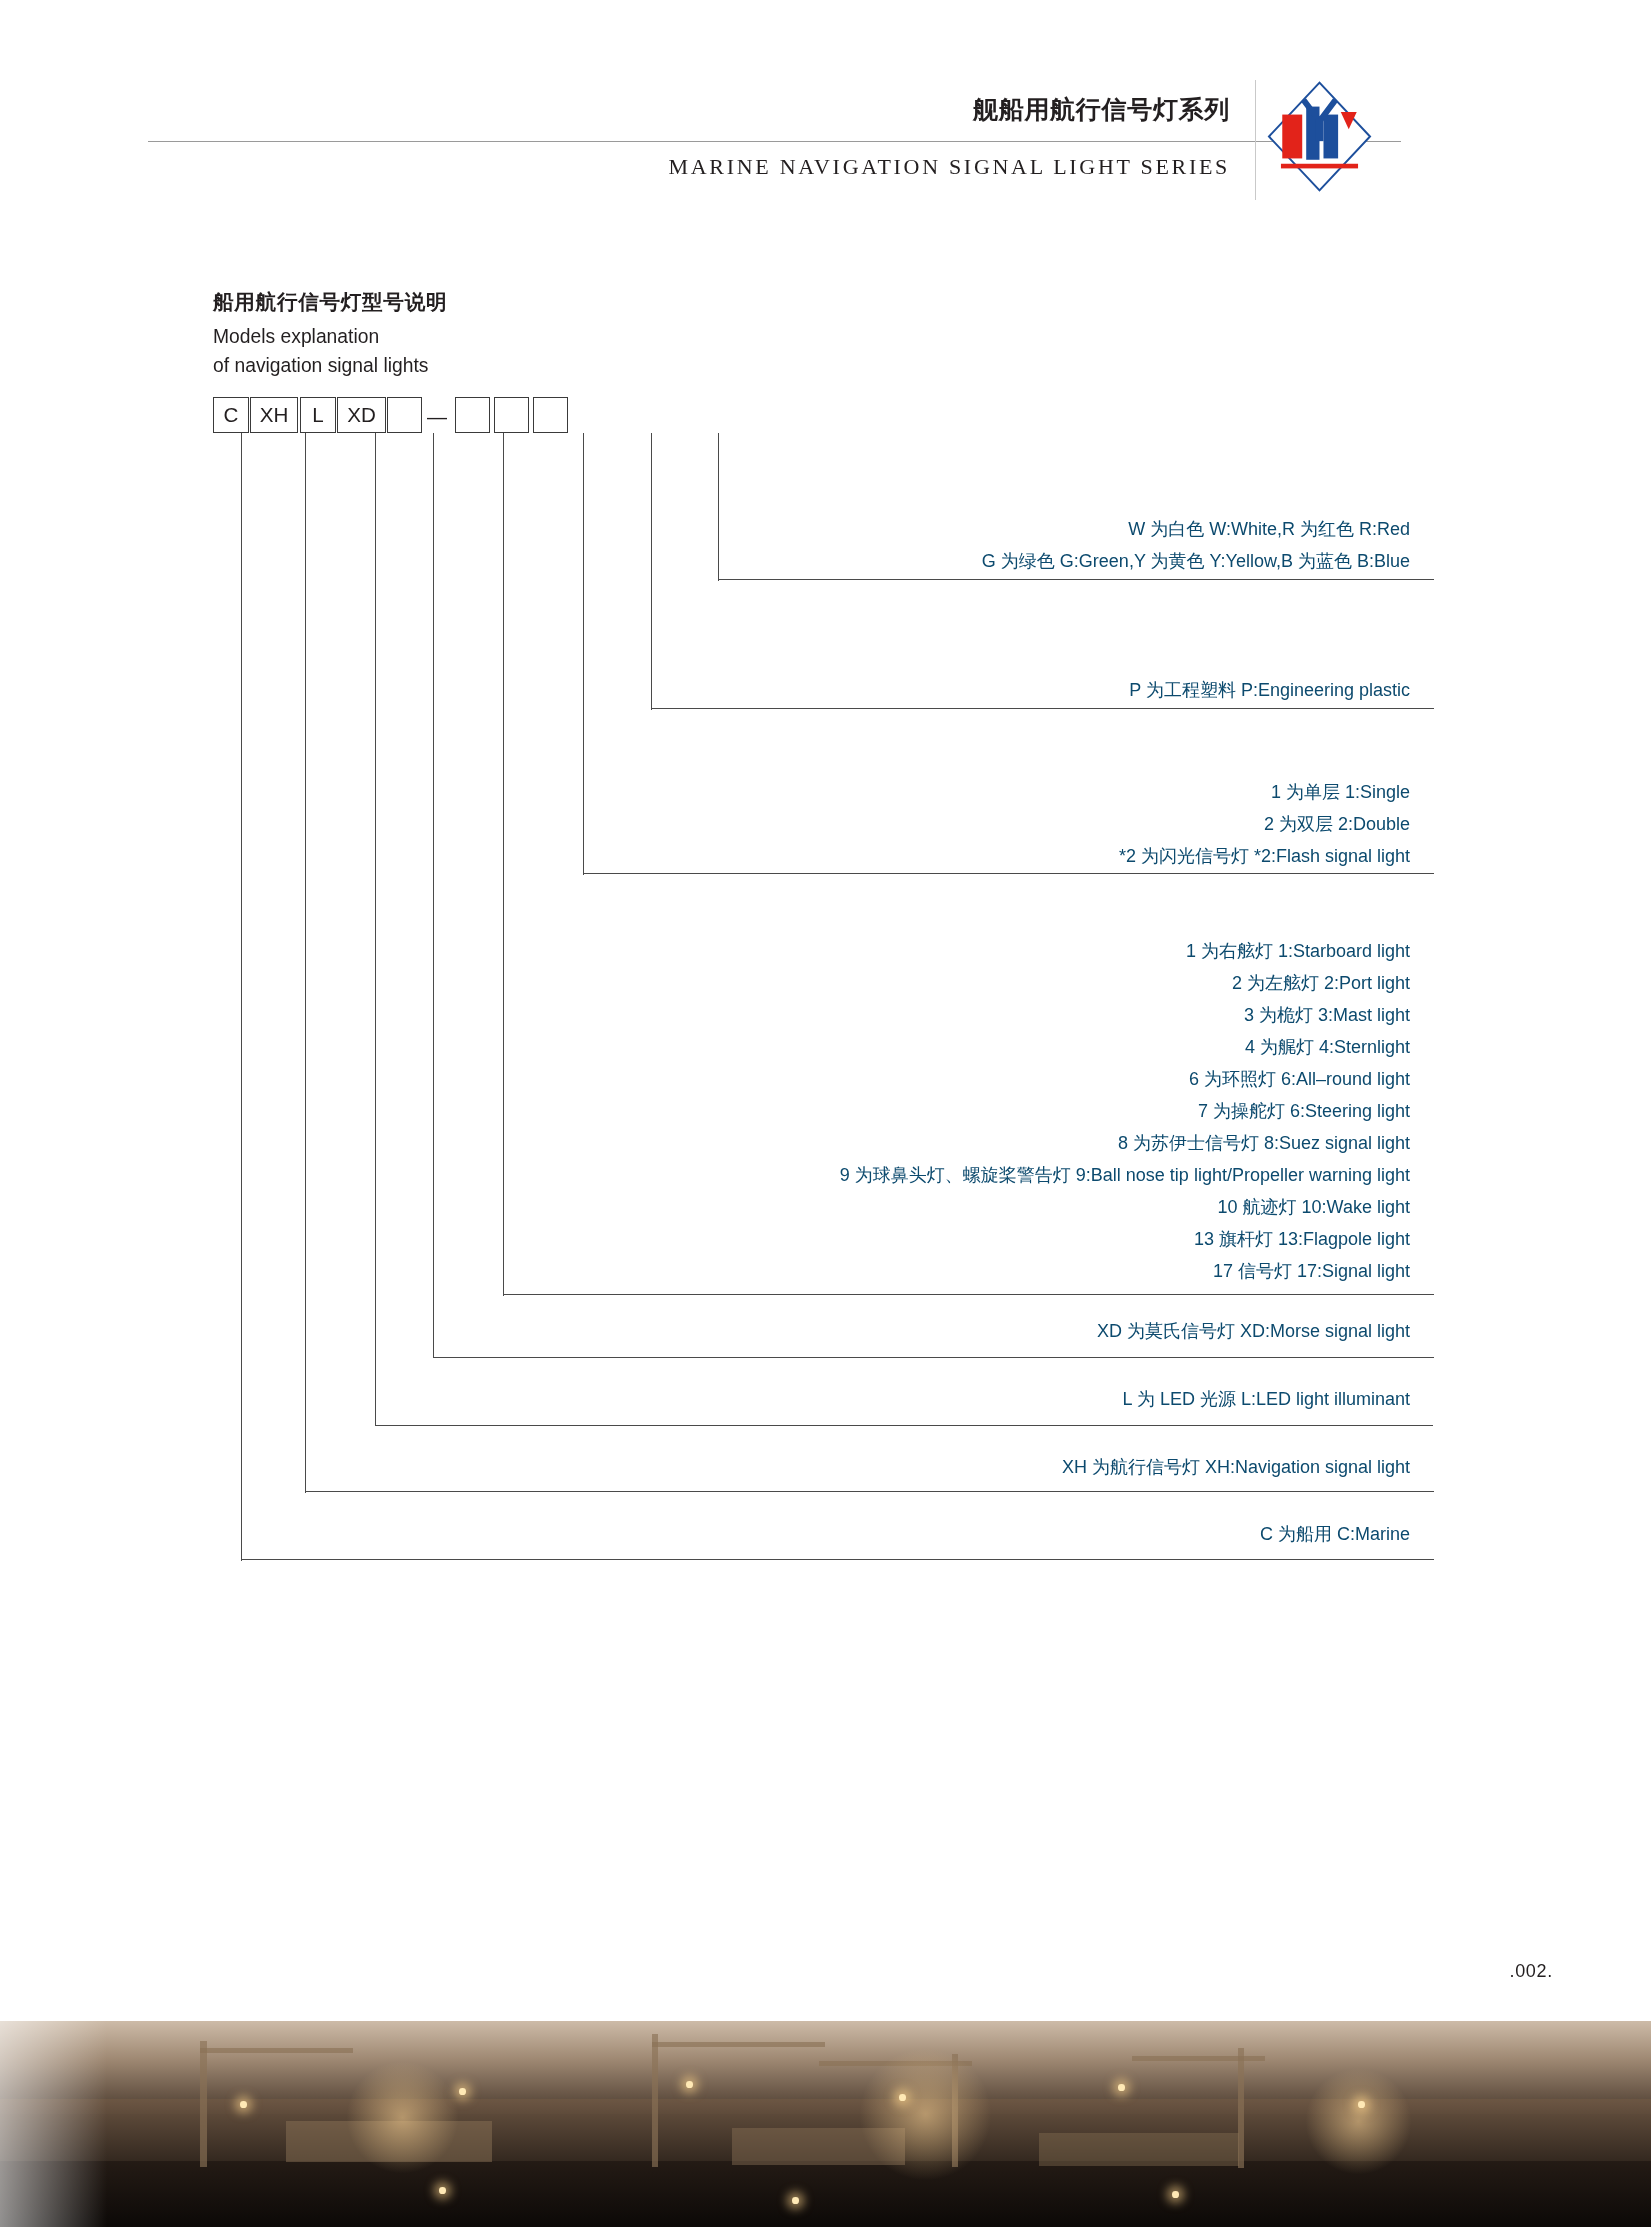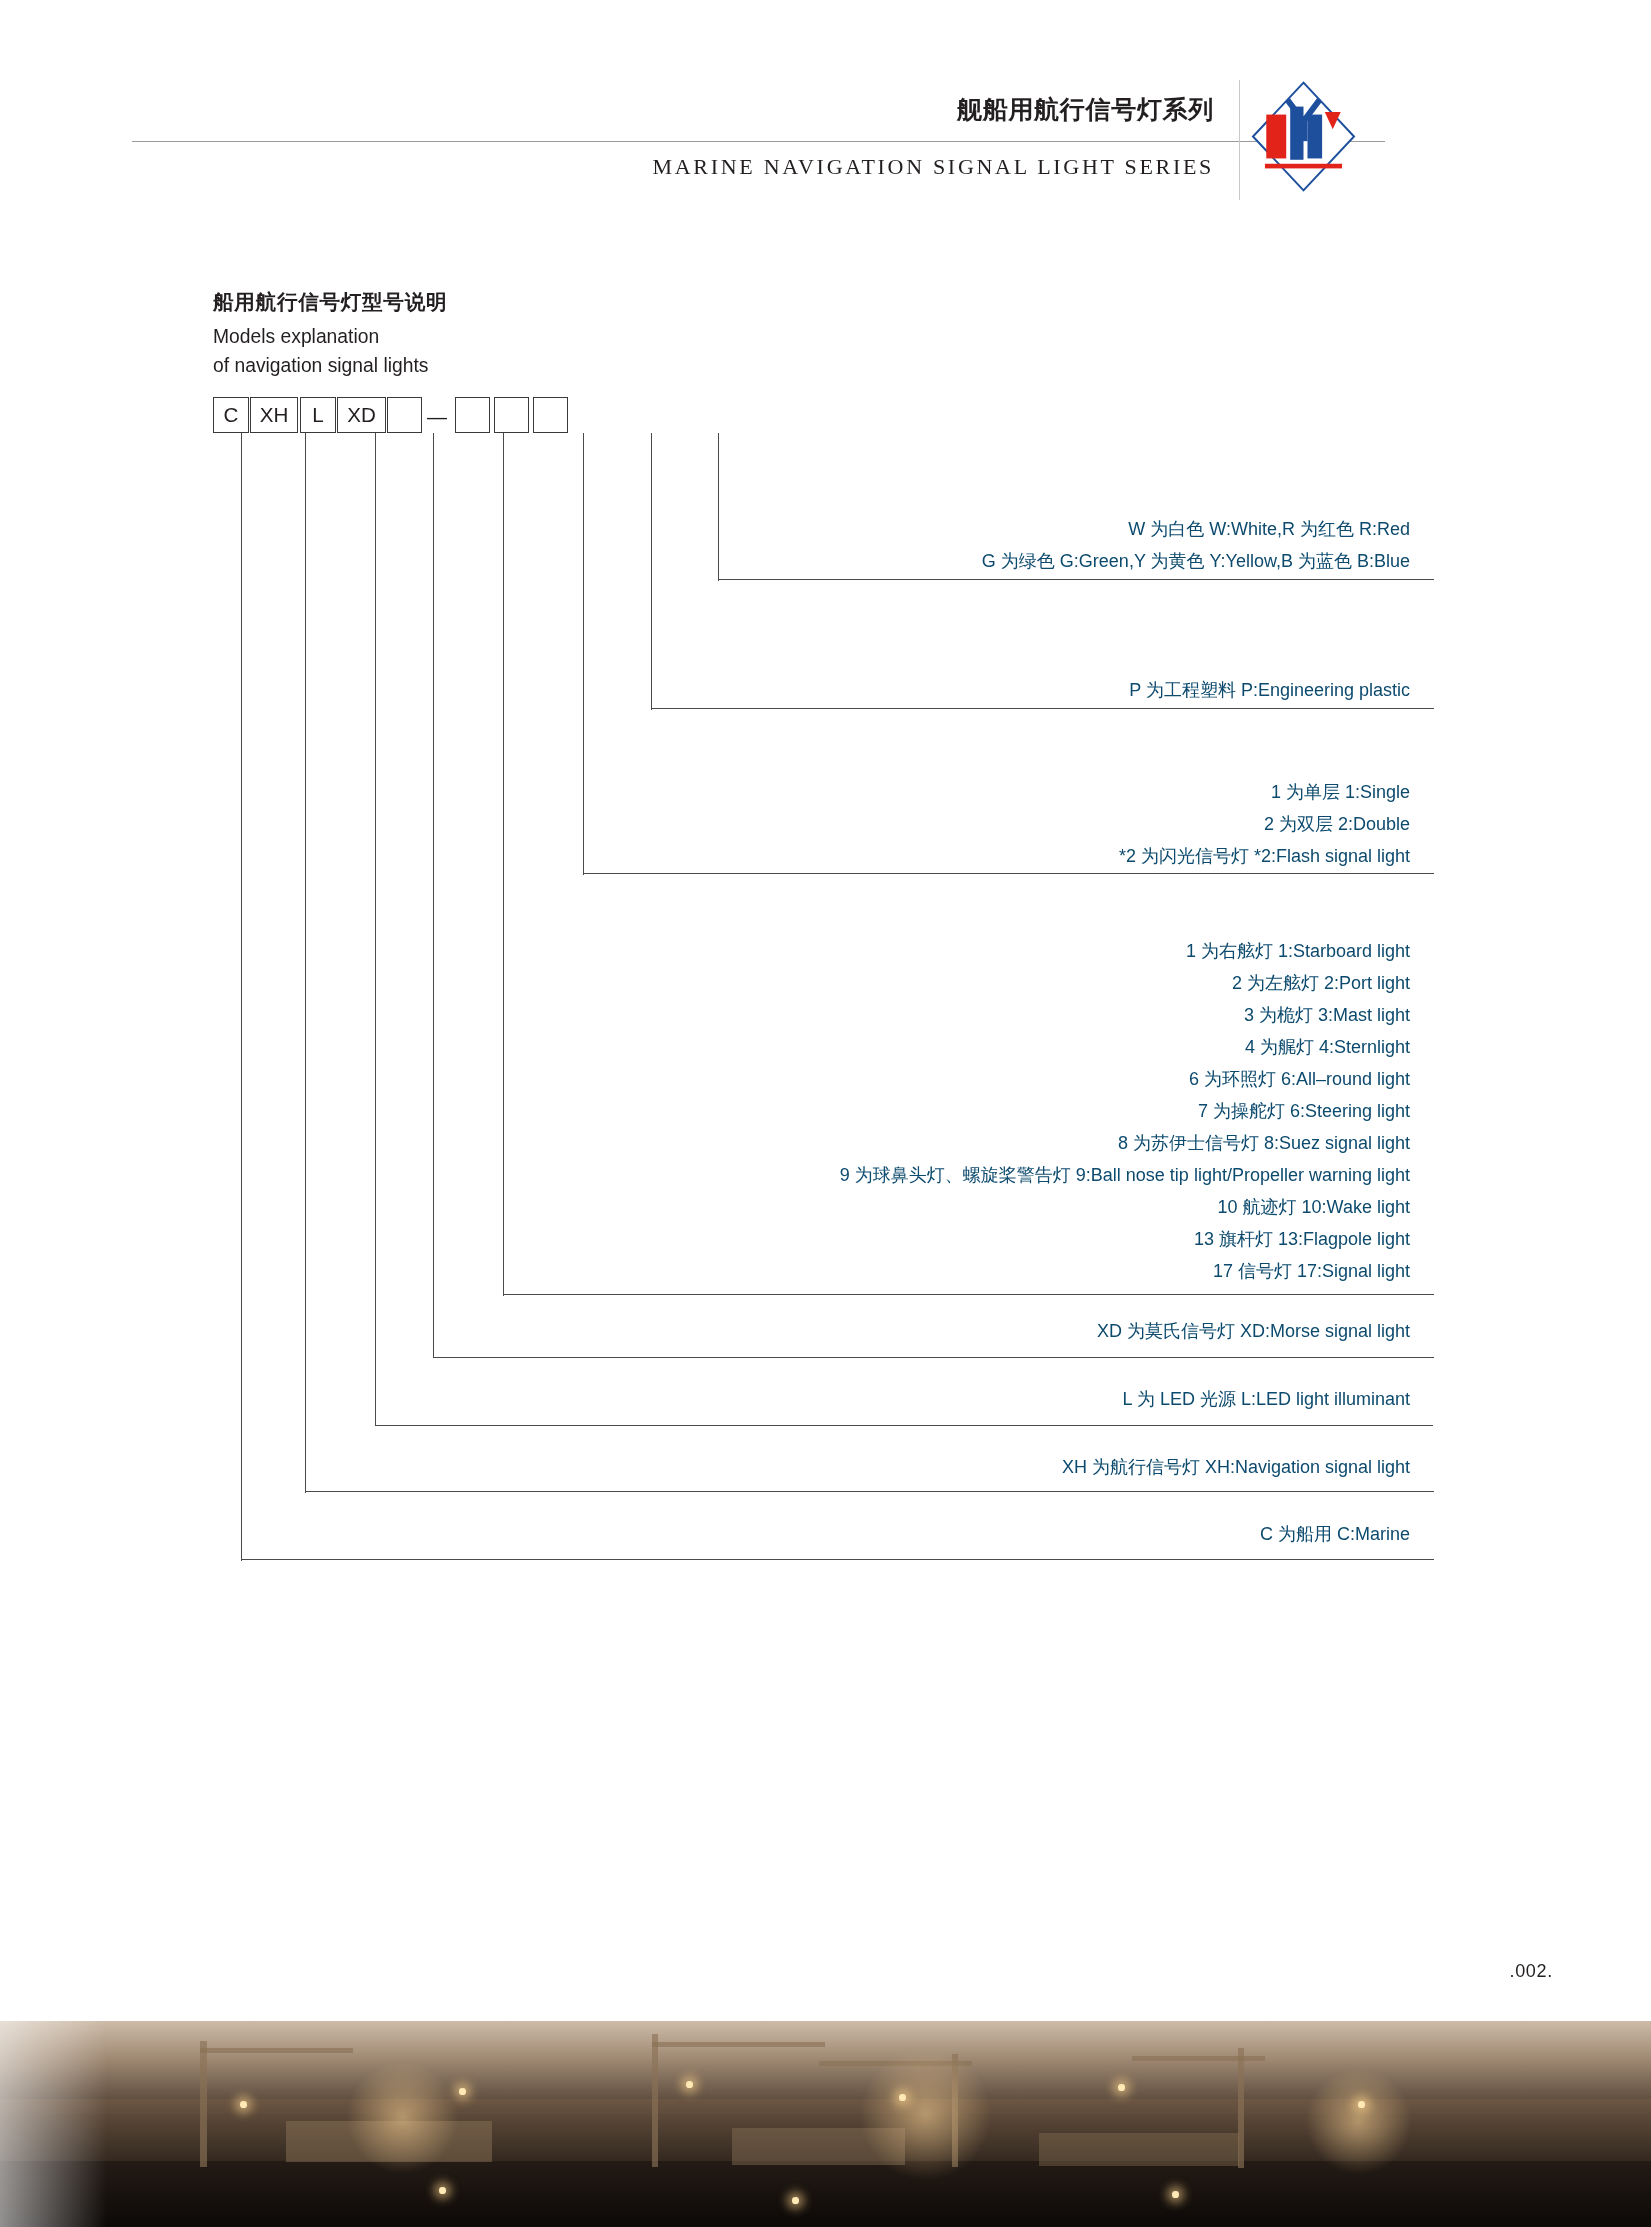--- a/index.html
+++ b/index.html
@@ -8,21 +8,21 @@
     background:#ffffff;
     font-family:"Liberation Sans", sans-serif;
     color:#231f20;
     position:relative;
     overflow:hidden;
   }
 
   
   .header {
     position:absolute;
-    left:0; top:0;
+    left:16px; top:0;
     width:1480px; height:220px;
   }
   .header-rule {
     position:absolute;
     left:132px; top:141px;
     width:1253px; height:1.3px;
     background:#9a9a9a;
   }
   .header-cn {
     position:absolute;

